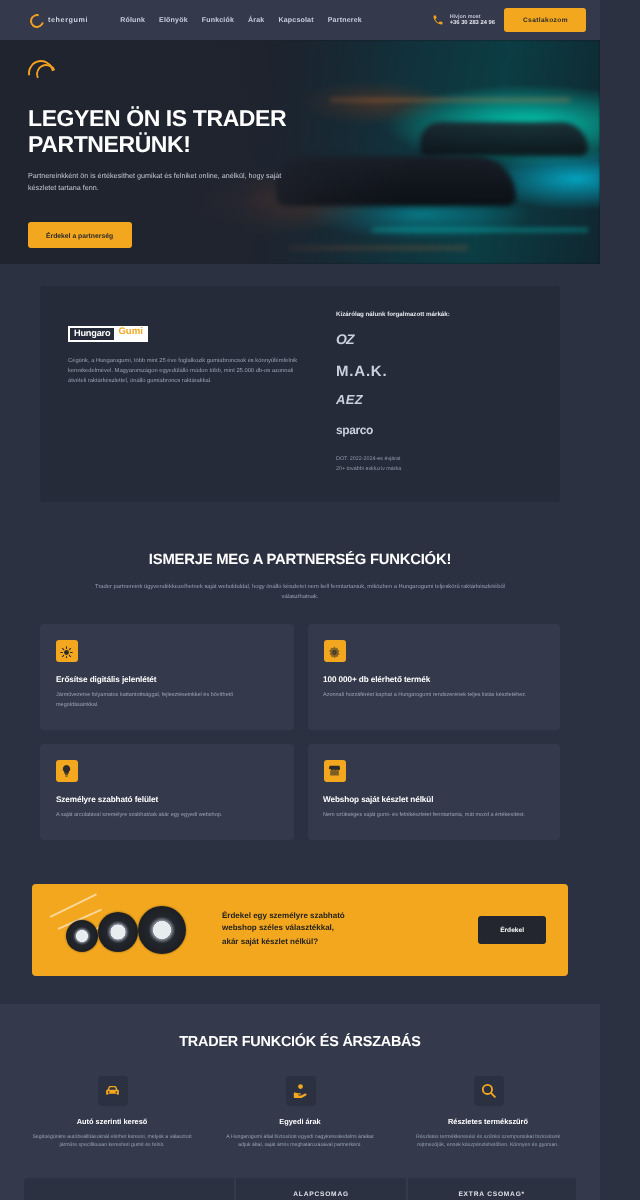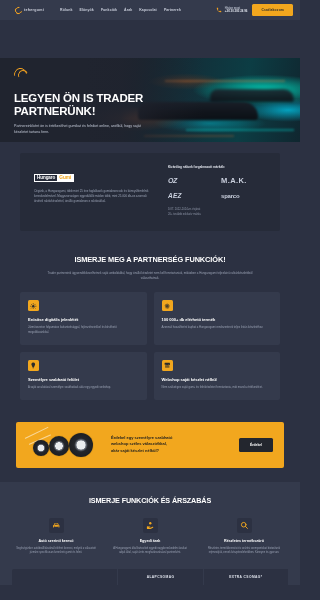--- a/index.html
+++ b/index.html
@@ -36,21 +36,21 @@
   .phone-txt div { font-size: 2.7px; color: #b9bfcd; font-weight: 600; }
   .phone-txt div.num { color: #dfe3ec; font-size: 2.9px; }
   .btn-hdr {
     background: #f2a71e; color: #2b2b2b; border: 0;
     font-size: 3.3px; font-weight: 700; letter-spacing: .2px;
     padding: 4px 9px; border-radius: 1.5px; cursor: pointer;
     font-family: "Liberation Sans", sans-serif;
   }
 
   
-  .hero { position: relative; height: 84px; overflow: hidden; background: #14161d; margin-top: 38px; }
+  .hero { position: relative; height: 112px; overflow: hidden; background: #14161d; }
   .hero-bg { position: absolute; inset: 0; }
   .hero-photo {
     position: absolute; inset: 0;
     background:
       radial-gradient(ellipse 34% 26% at 88% 38%, rgba(0,230,200,.85), transparent 70%),
       radial-gradient(ellipse 22% 20% at 96% 62%, rgba(0,200,235,.75), transparent 70%),
       radial-gradient(ellipse 26% 16% at 70% 78%, rgba(0,190,210,.45), transparent 72%),
       radial-gradient(ellipse 30% 22% at 42% 72%, rgba(190,90,40,.5), transparent 70%),
       radial-gradient(ellipse 18% 14% at 62% 28%, rgba(120,60,30,.5), transparent 70%),
       linear-gradient(100deg, #15171f 0%, #191c26 34%, #12303a 62%, #0c3d44 80%, #10262f 100%);
@@ -98,21 +98,21 @@
   .brands-left { width: 120px; }
   .hg-logo {
     display: inline-flex; align-items: stretch; border: .8px solid #ffffff;
     margin-bottom: 7px; height: 8px;
   }
   .hg-a { color: #fff; font-size: 4.6px; font-weight: 700; padding: 0 2px; display: flex; align-items: center; letter-spacing: -.1px; }
   .hg-b { background: #ffffff; color: #f2a71e; font-size: 4.8px; font-weight: 800; padding: 0 2px; display: flex; align-items: center; }
   .brands-left p { font-size: 2.9px; line-height: 1.75; color: #9aa2b4; }
   .brands-right { flex: 1; }
   .brands-right h4 { font-size: 3.1px; font-weight: 700; color: #e4e7ef; margin-bottom: 7px; }
-  .brand-grid { display: grid; grid-template-columns: 1fr 1fr; gap: 6px 8px; margin-bottom: 8px; }
+  .brand-grid { display: grid; grid-template-columns: 1fr; gap: 6px 8px; margin-bottom: 8px; }
   .brand {
     color: #c9cfdd; font-weight: 800; letter-spacing: .2px;
     display: flex; align-items: center; height: 9px;
   }
   .brand.oz { font-size: 7px; font-style: italic; letter-spacing: -.4px; }
   .brand.mak { font-size: 7.5px; letter-spacing: .4px; }
   .brand.aez { font-size: 6.5px; font-style: italic; }
   .brand.sparco { font-size: 6px; letter-spacing: -.2px; font-weight: 700; }
   .brands-note div { font-size: 2.7px; color: #8e96a8; line-height: 1.7; }
 
@@ -342,21 +342,21 @@
       <div class="cta-text">
         <div>Érdekel egy személyre szabható</div>
         <div>webshop széles választékkal,</div>
         <div>akár saját készlet nélkül?</div>
       </div>
       <button class="btn-cta">Érdekel</button>
     </div>
   </section>
 
   <section class="features">
-    <h2>ISMERJE FUNKCIÓK ÉS ÁRSZABÁS</h2>
+    <h2>TRADER FUNKCIÓK ÉS ÁRSZABÁS</h2>
     <div class="feat-grid">
 
       <div class="feat">
         <span class="feat-ic">
           <svg viewBox="0 0 24 24" fill="currentColor">
               <path d="M5 11l1.6-4.2A2 2 0 018.5 5.5h7a2 2 0 011.9 1.3L19 11h.5a1.5 1.5 0 011.5 1.5V17a1 1 0 01-1 1h-1.5v-1.5h-13V18H4a1 1 0 01-1-1v-4.5A1.5 1.5 0 014.5 11H5zm2.2-.2h9.6l-1.1-3a.8.8 0 00-.7-.5H9a.8.8 0 00-.7.5l-1.1 3zM6.6 13a1.2 1.2 0 100 2.4 1.2 1.2 0 000-2.4zm10.8 0a1.2 1.2 0 100 2.4 1.2 1.2 0 000-2.4z"></path>
             </svg>
         </span>
         <h3>Autó szerinti kereső</h3>
         <p>Segítségünkre autóbeállításoknál elérhet keresni, melyek a választott járműre specifikusan keresheti gumit és felnit.</p>

